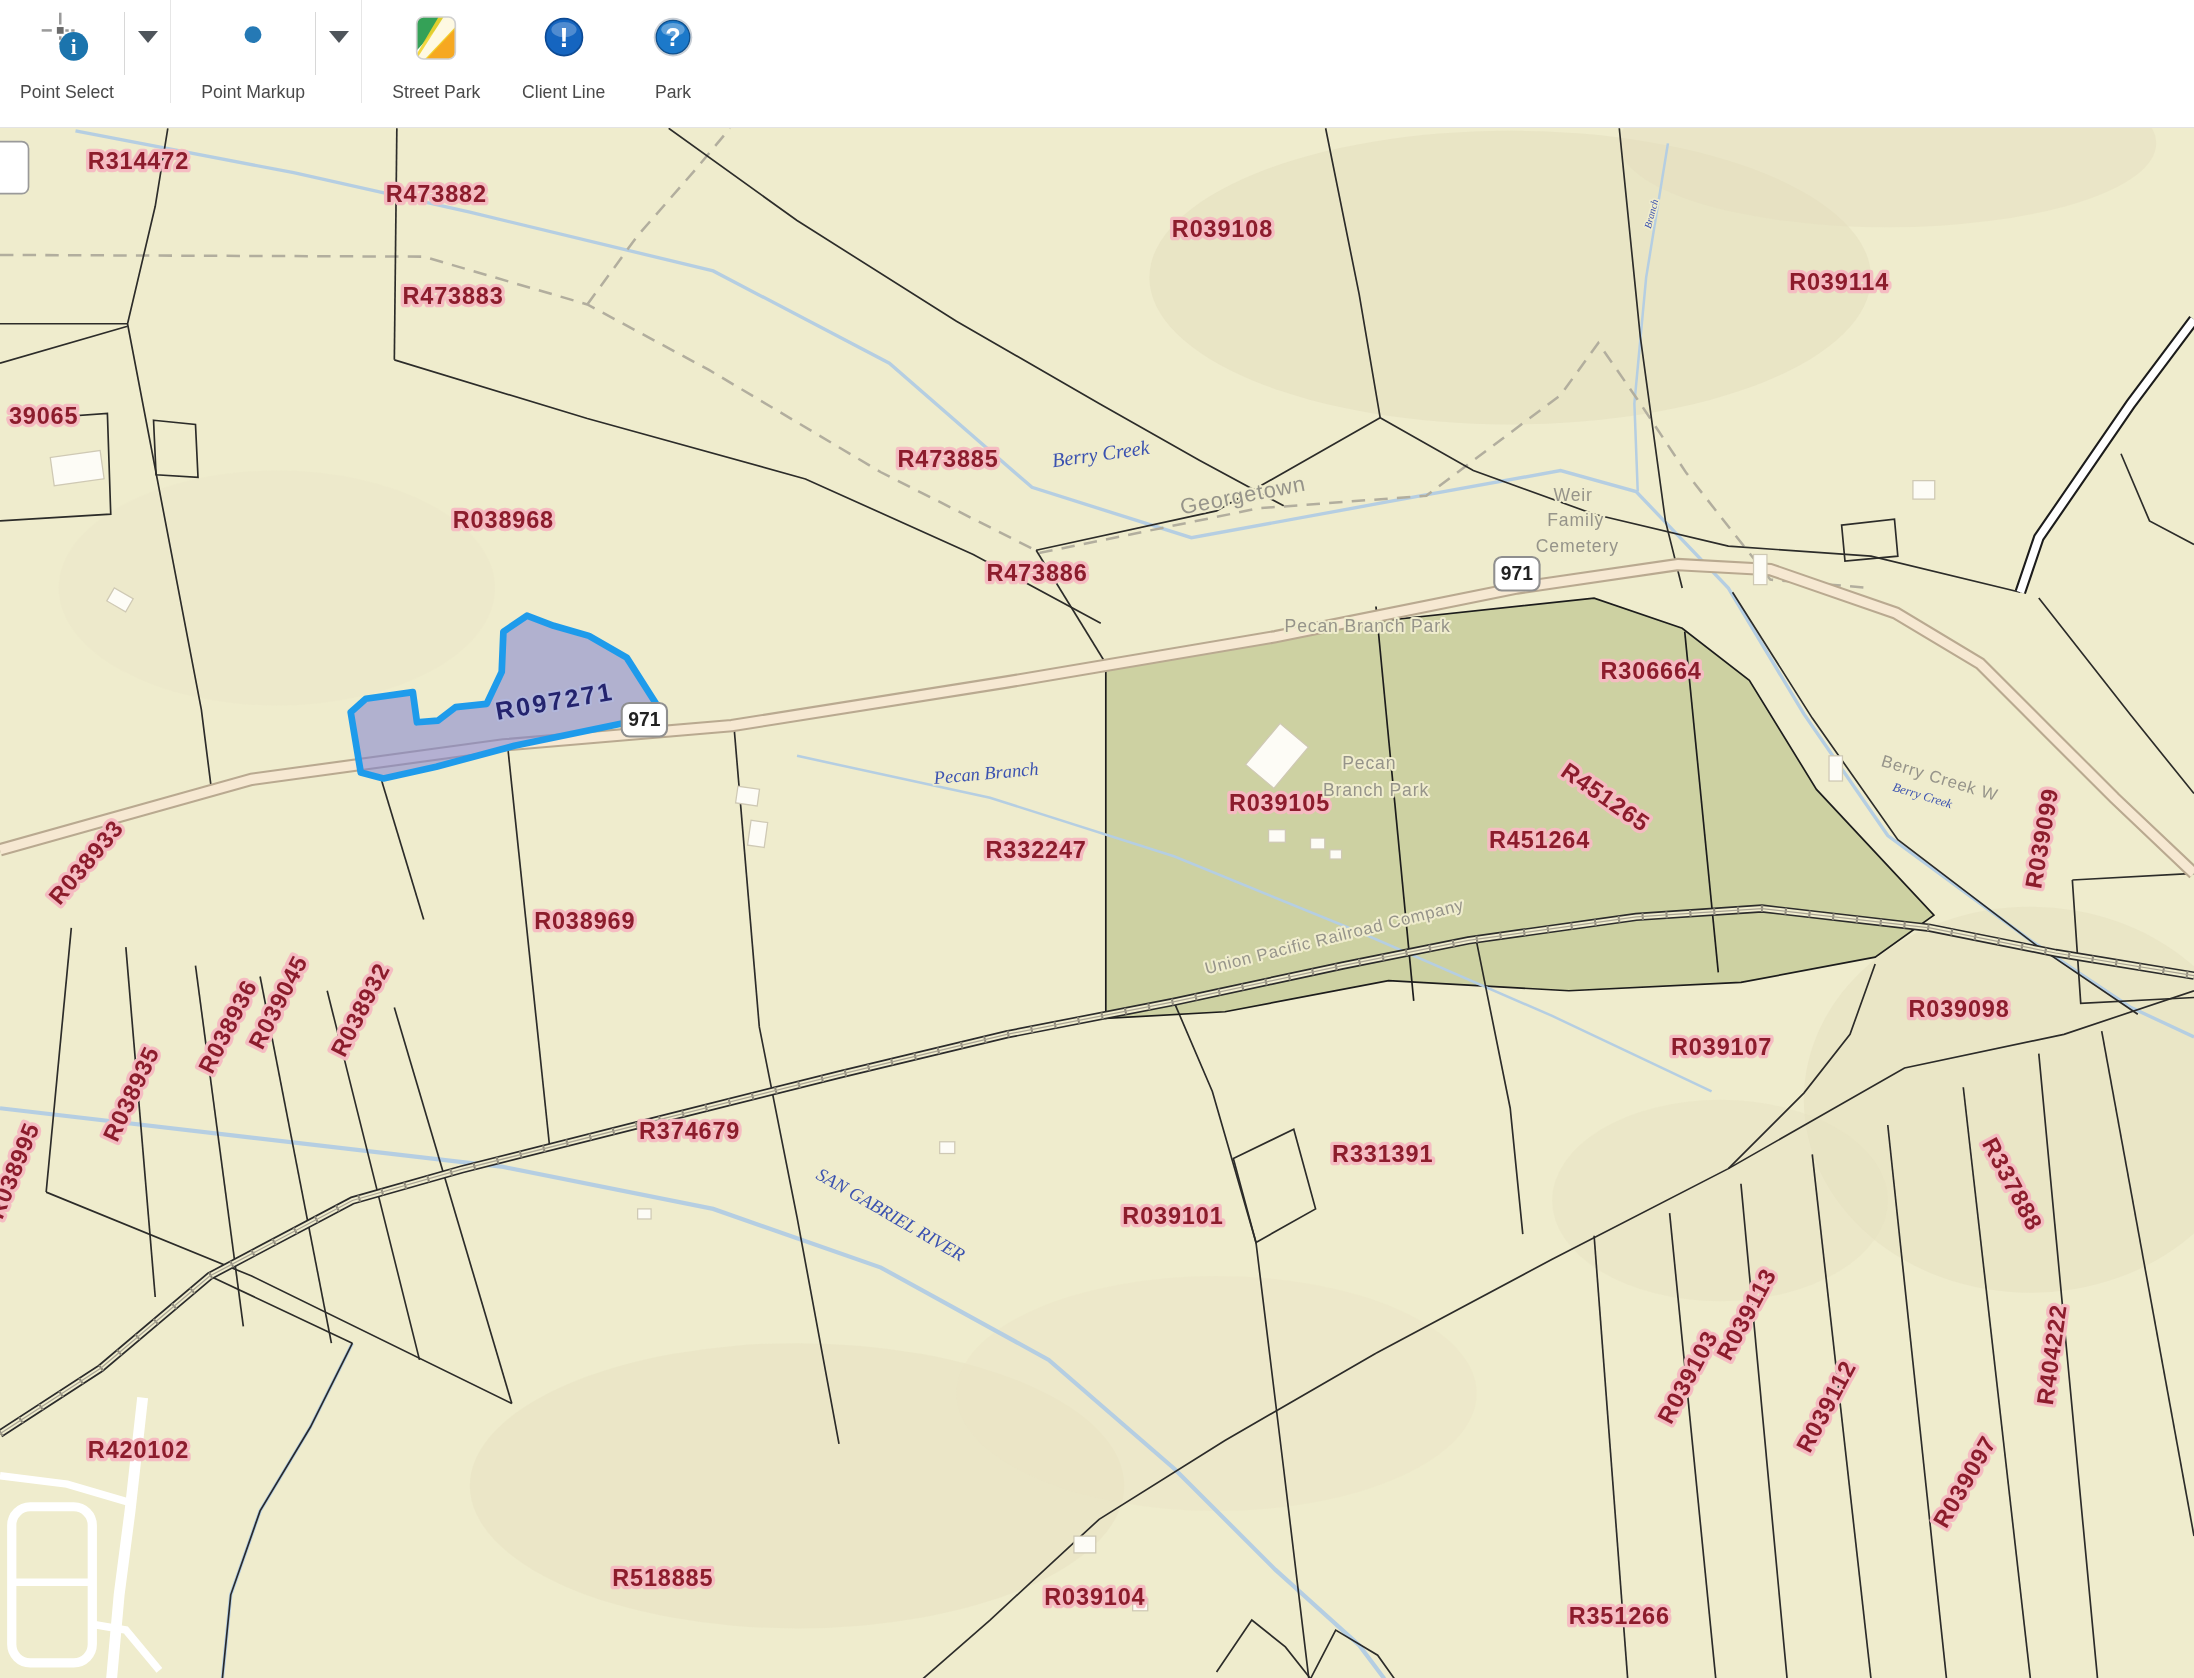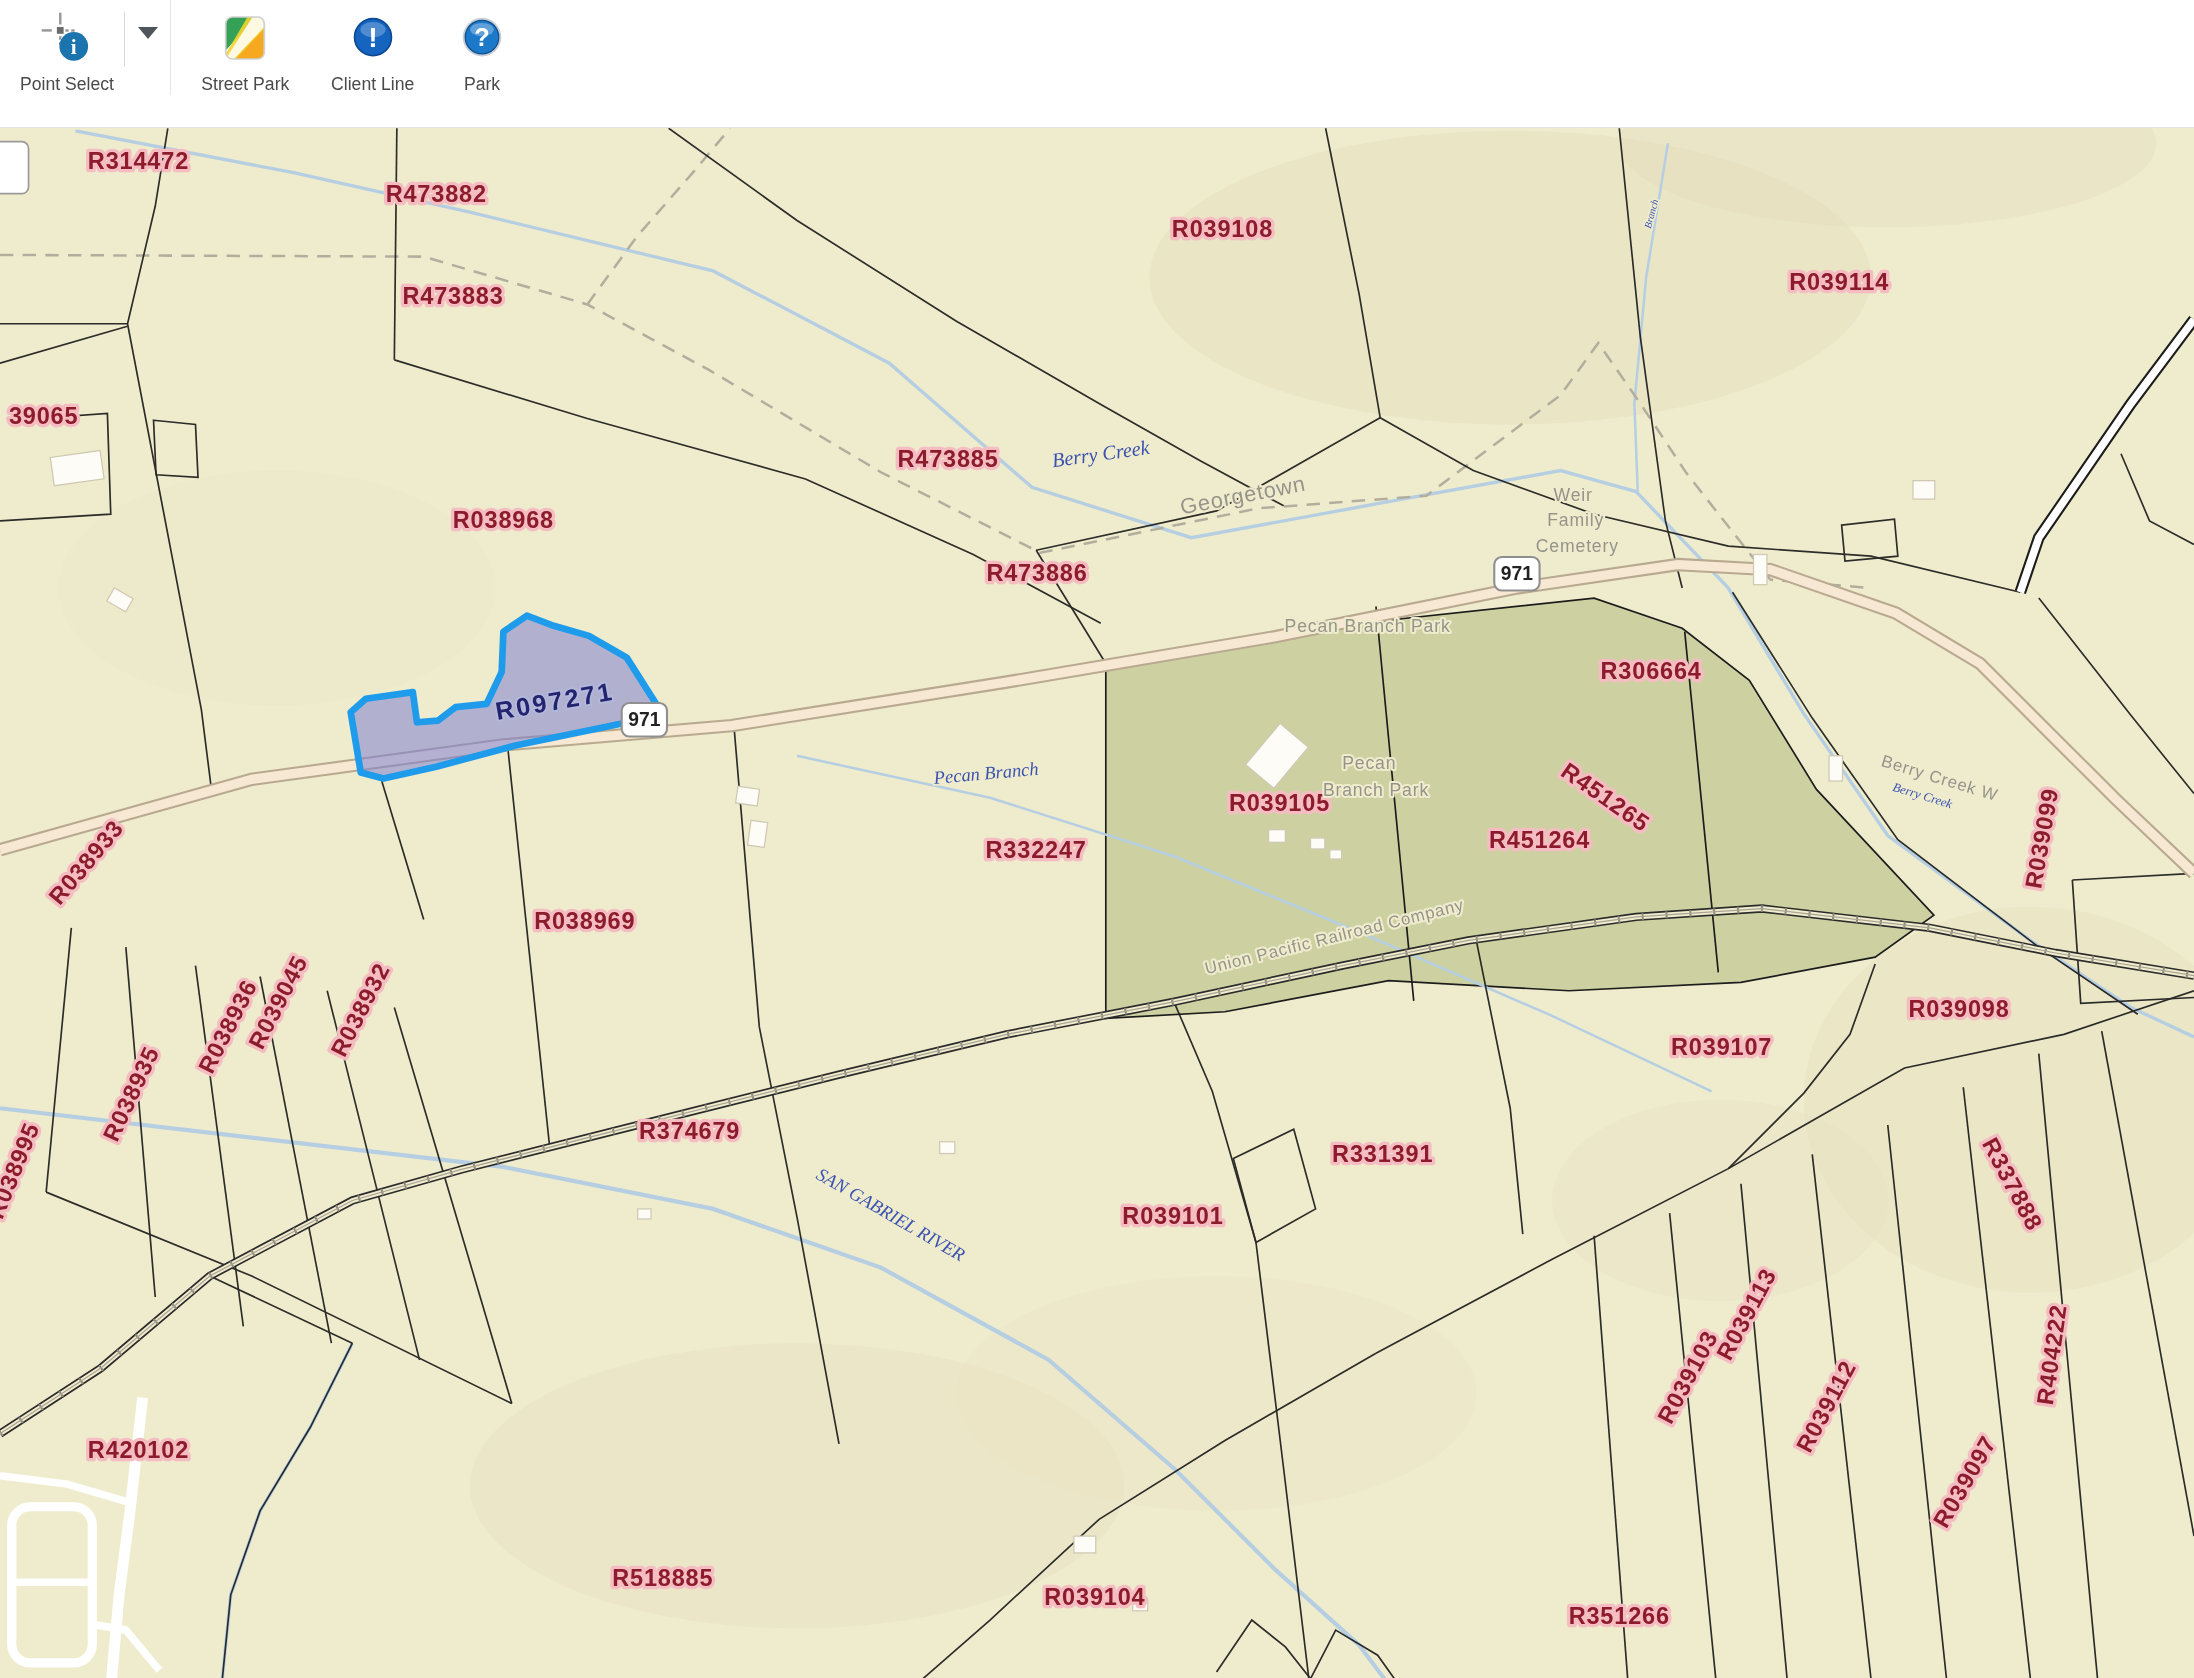--- a/index.html
+++ b/index.html
@@ -4,21 +4,21 @@
 <style>
   html,body{margin:0;padding:0;background:#fff;}
   .stage{position:relative;width:2194px;height:1678px;overflow:hidden;background:#fff;
          font-family:"Liberation Sans",sans-serif;}
   
   .toolbar{position:absolute;left:0;top:0;width:2194px;height:128px;background:#ffffff;
            border-bottom:0.8px solid #e3e3e3;display:flex;align-items:flex-start;padding-left:11.7px;box-sizing:border-box;}
   .tool-group{display:flex;align-items:stretch;margin-right:22px;}
   .tool{display:flex;flex-direction:column;align-items:center;cursor:pointer;padding:5px 8.4px 0 8.4px;}
   .tool-icon{height:65px;display:flex;align-items:center;justify-content:center;}
-  .tool-label{font-size:17.6px;color:#4a4a4a;margin-top:4px;white-space:nowrap;}
+  .tool-label{font-size:17.6px;color:#4a4a4a;margin-top:12px;white-space:nowrap;}
   .tool-sep{width:0.8px;background:#d8d8d8;margin:11.7px 1.7px 28.5px 1.7px;}
   .drop{display:flex;align-items:center;padding:0 11.7px;margin-bottom:30px;cursor:pointer;}
   .caret{width:0;height:0;border-left:10px solid transparent;border-right:10px solid transparent;
          border-top:12.6px solid #4f555b;}
   .grouped{border-right:0.8px solid #e6e6e6;}
   
   .map{position:absolute;left:0;top:128px;width:2194px;height:1551px;background:#efeccd;cursor:crosshair;}
   svg{display:block;}
   .ml{font-family:"Liberation Sans",sans-serif;text-anchor:middle;paint-order:stroke;stroke-linejoin:round;}
   .parcel-label{font-size:28px;font-weight:bold;fill:#8c1c2c;stroke:#f5bcc2;stroke-width:8px;letter-spacing:1px;}
@@ -51,20 +51,34 @@
         </div>
         <div class="tool-label">Point Select</div>
       </div>
       <div class="tool-sep"></div>
       <div class="drop">
         <span class="caret"></span>
       </div>
     </div>
 
 
+    <div class="tool-group grouped">
+      <div class="tool">
+        <div class="tool-icon">
+          <svg width="54" height="54" viewBox="0 0 64 64">
+            <circle cx="32" cy="28" r="10" fill="#2579b5"></circle>
+          </svg>
+        </div>
+        <div class="tool-label">Point Markup</div>
+      </div>
+      <div class="tool-sep"></div>
+      <div class="drop">
+        <span class="caret"></span>
+      </div>
+    </div>
 
     <div class="tool" style="margin-right:25px">
       <div class="tool-icon">
         <svg width="52" height="52" viewBox="0 0 62 62">
           <defs>
               <clipPath id="svclip">
                 <rect x="8" y="6" width="46" height="50" rx="8"></rect>
               </clipPath>
             </defs>
           <g clip-path="url(#svclip)">

